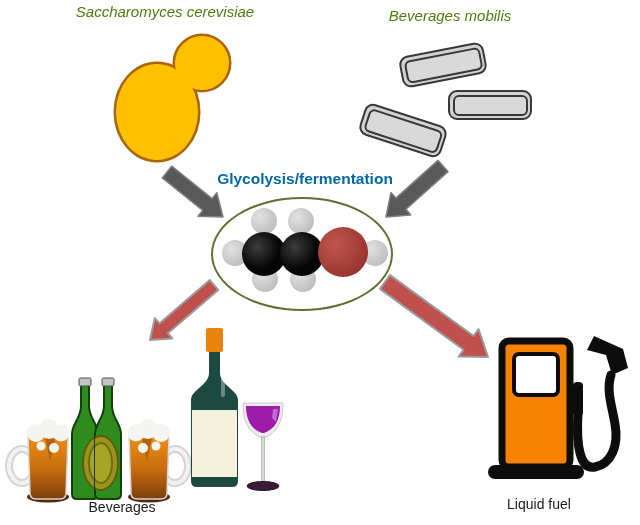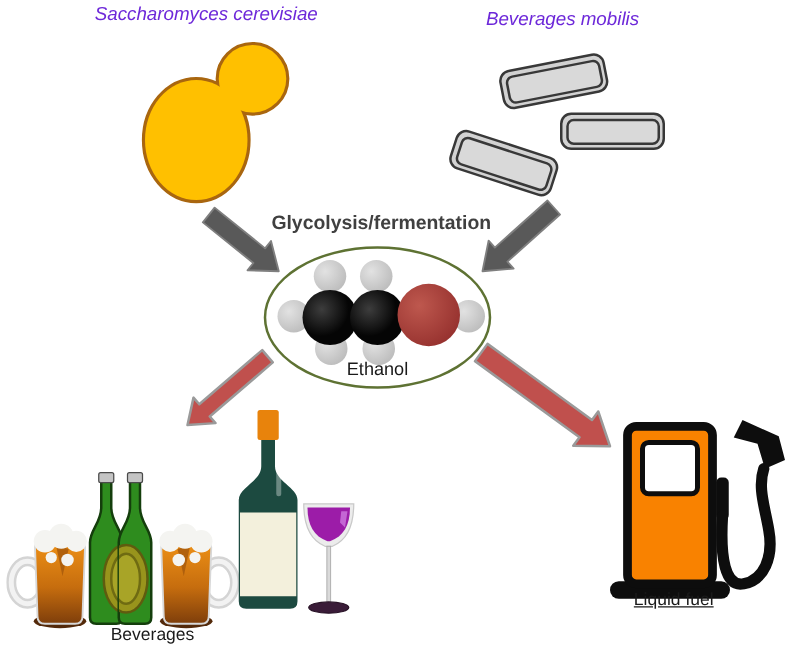--- a/index.html
+++ b/index.html
@@ -1,22 +1,22 @@
 <!DOCTYPE html>
 <html><head>
 <meta charset="utf-8">
 <style>
   html,body{margin:0;padding:0;background:#fff;}
   .canvas{
     position:relative;width:640px;height:525px;background:#ffffff;overflow:hidden;
     font-family:"Liberation Sans","DejaVu Sans",sans-serif;color:#1a1a1a;
   }
   .lbl{position:absolute;text-align:center;line-height:1.15;}
-  .species{font-style:italic;font-size:15px;color:#6d28d9;}
-  .process{font-size:15.5px;font-weight:600;color:#404040;}
+  .species{font-style:italic;font-size:15px;color:#4d7c0f;}
+  .process{font-size:15.5px;font-weight:600;color:#0369a1;}
   .caption{font-size:14px;color:#1a1a1a;}
   .abs{position:absolute;}
   svg{display:block;}
   
   .rod{position:absolute;background:#d2d2d2;border:2.5px solid #383838;border-radius:9px;box-sizing:border-box;}
   .rod-inner{position:absolute;inset:2.5px;border:2px solid #383838;border-radius:6px;background:#d9d9d9;}
   
   .ethanol-ellipse{
     position:absolute;left:211px;top:197px;width:182px;height:114px;
     background:#fff;border:2.5px solid #5E7233;border-radius:50%;box-sizing:border-box;
@@ -76,21 +76,20 @@
       <circle cx="88" cy="22" r="13" fill="url(#hGrad)"></circle>
       <circle cx="22" cy="54" r="13" fill="url(#hGrad)"></circle>
       <circle cx="52" cy="80" r="13" fill="url(#hGrad)"></circle>
       <circle cx="90" cy="80" r="13" fill="url(#hGrad)"></circle>
       <circle cx="162" cy="54" r="13" fill="url(#hGrad)"></circle>
       <circle cx="51" cy="55" r="22" fill="url(#cGrad)"></circle>
       <circle cx="89" cy="55" r="22" fill="url(#cGrad)"></circle>
       <circle cx="130" cy="53" r="25" fill="url(#oGrad)"></circle>
     </svg>
   </div>
-  <div class="lbl caption abs" style="left:211px;top:288px;width:182px;font-size:14.5px;">Ethanol</div>
 
   <svg class="abs" style="left:5px;top:325px;" width="285" height="180" viewBox="0 0 285 180">
     <defs>
       <linearGradient id="beerGrad" x1="0" y1="0" x2="0" y2="1">
         <stop offset="0%" stop-color="#ED9016"></stop>
         <stop offset="55%" stop-color="#C66D0E"></stop>
         <stop offset="100%" stop-color="#7E3E0B"></stop>
       </linearGradient>
       <clipPath id="bc">
         <path d="M11,7 L11,28 C11,40 2,46 2,56 L2,116 Q2,121 7,121 L23,121 Q28,121 28,116 L28,56 C28,46 19,40 19,28 L19,7 Z"></path>
@@ -150,15 +149,15 @@
 
   <svg class="abs" style="left:478px;top:328px;" width="160" height="160" viewBox="0 0 160 160">
     <rect x="95" y="54" width="10" height="34" rx="4" fill="#0D0D0D"></rect>
     <path d="M100,85 C98,118 102,142 117,139 C133,136 141,118 137,96 C134,78 128,62 133,47" fill="none" stroke="#0D0D0D" stroke-width="9" stroke-linecap="round"></path>
     <path d="M109,22 L116,8 L145,21 L150,40 L134,47 L128,27 Z" fill="#0D0D0D"></path>
     <rect x="10" y="137" width="96" height="14" rx="7" fill="#0D0D0D"></rect>
     <rect x="24" y="13" width="68" height="126" rx="7" fill="#F98200" stroke="#0D0D0D" stroke-width="7"></rect>
     <rect x="36" y="26" width="44" height="41" rx="5" fill="#FFFFFF" stroke="#0D0D0D" stroke-width="4"></rect>
   </svg>
 
-  <div class="lbl caption abs" style="left:464px;top:471px;width:150px;text-decoration:underline;">Liquid fuel</div>
+  <div class="lbl caption abs" style="left:464px;top:496px;width:150px;">Liquid fuel</div>
 
 </div>
 
 </body></html>

